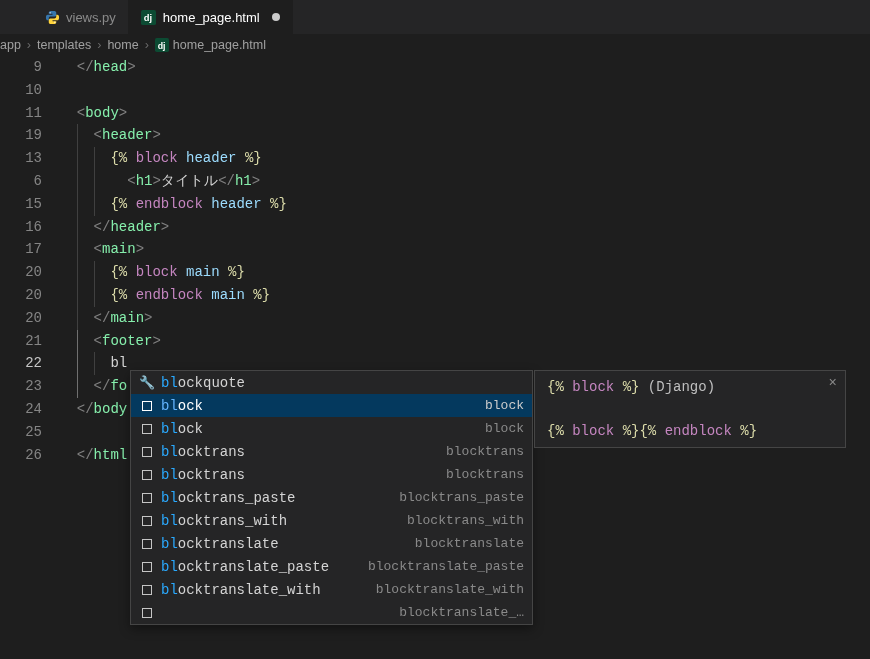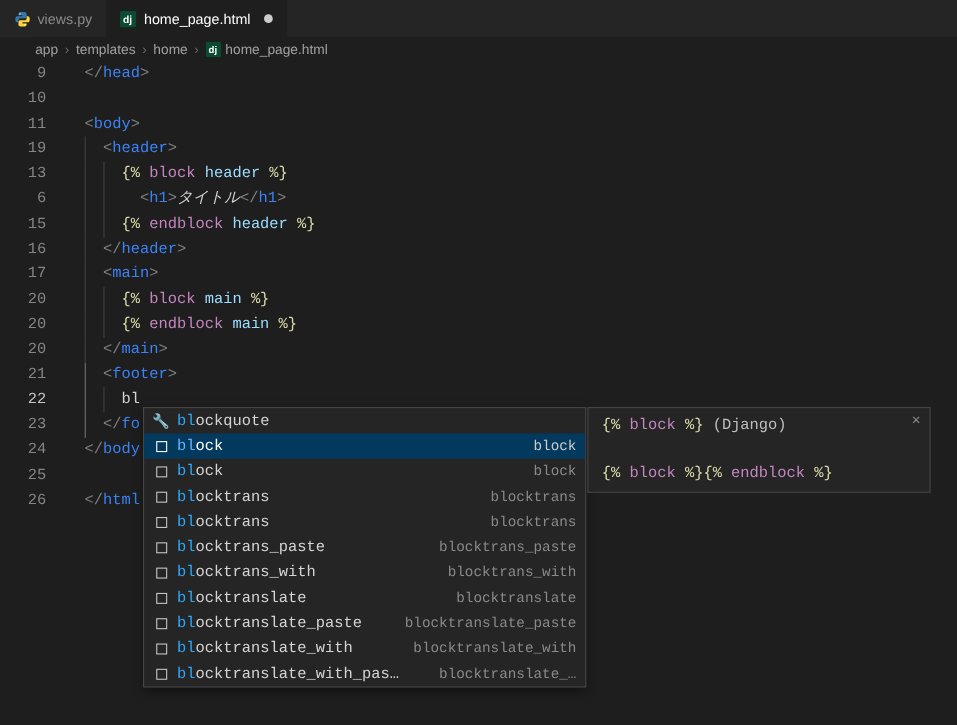--- a/index.html
+++ b/index.html
@@ -10,20 +10,21 @@
     font-size: 13px;
     overflow: hidden;
     width: 870px;
     height: 659px;
   }
   .tabs {
     display: flex;
     background: #252526;
     height: 34px;
     align-items: stretch;
+    padding-left: 32px;
   }
   .tab {
     display: flex;
     align-items: center;
     padding: 0 12px;
     gap: 6px;
     color: #8a8a8a;
     border-right: 1px solid #1e1e1e;
     font-size: 13px;
   }
@@ -35,21 +36,20 @@
   .tab.active .dirty-dot { width:8px;height:8px;border-radius:50%;background:#cccccc;margin-left:6px;}
   .breadcrumbs {
     display: flex;
     align-items: flex-end;
     padding: 4px 0;
     font-size: 12.5px;
     color: #a0a0a0;
     gap: 4px;
     background:#1e1e1e;
     height: 22px;
-    margin-left: 32px;
   }
   .breadcrumbs .sep { color: #6a6a6a; padding: 0 2px;}
   .breadcrumbs .dj-icon-small { width:14px; height:14px; display:inline-flex; align-items:center; justify-content:center;}
   .editor {
     display:flex;
     position: relative;
     height: calc(659px - 34px - 22px);
     font-family: Consolas, "Courier New", monospace;
     font-size: 14px;
   }
@@ -66,25 +66,25 @@
   .code {
     flex: 1;
     line-height: 22.8px;
     position: relative;
   }
   .code .line { height:22.8px; white-space: pre; position:relative;}
   .indent-bar { position:absolute; left:0; top:0; bottom:0; width:1px; background:#404040;}
   .indent-bar.active { background:#707070; }
   
   .s-gray { color:#808080; }
-  .s-tag  { color:#3b82f6; }
+  .s-tag  { color:#86efac; }
   .s-tmpl { color:#dcdcaa; } 
   .s-kw   { color:#c586c0; } 
   .s-id   { color:#9cdcfe; }
-  .s-text { color:#d4d4d4;font-style:italic; }
+  .s-text { color:#d4d4d4; }
   .s-plain{ color:#d4d4d4; }
   .autocomplete {
     position:absolute;
     left: 130px;
     top: 314px;
     width: 403px;
     background:#252526;
     border:1px solid #454545;
     box-shadow: 0 4px 10px rgba(0,0,0,0.4);
     font-family: Consolas, "Courier New", monospace;
@@ -280,21 +280,20 @@
         <span class="ac-icon">
           <span class="snippet-icon"></span>
         </span>
         <span class="ac-label"><span class="hl">bl</span>ocktranslate_with</span>
         <span class="ac-right">blocktranslate_with</span>
       </div>
       <div class="ac-item">
         <span class="ac-icon">
           <span class="snippet-icon"></span>
         </span>
-        <span class="ac-label"><span class="hl">bl</span>ocktranslate_with_pas…</span>
         <span class="ac-right">blocktranslate_…</span>
       </div>
     </div>
 
   <div class="ac-doc">
     <span class="close-x">×</span>
     <div>
       <span class="br">{%</span>
       <span> </span><span class="kw">block</span><span> </span>
       <span class="br">%}</span>

